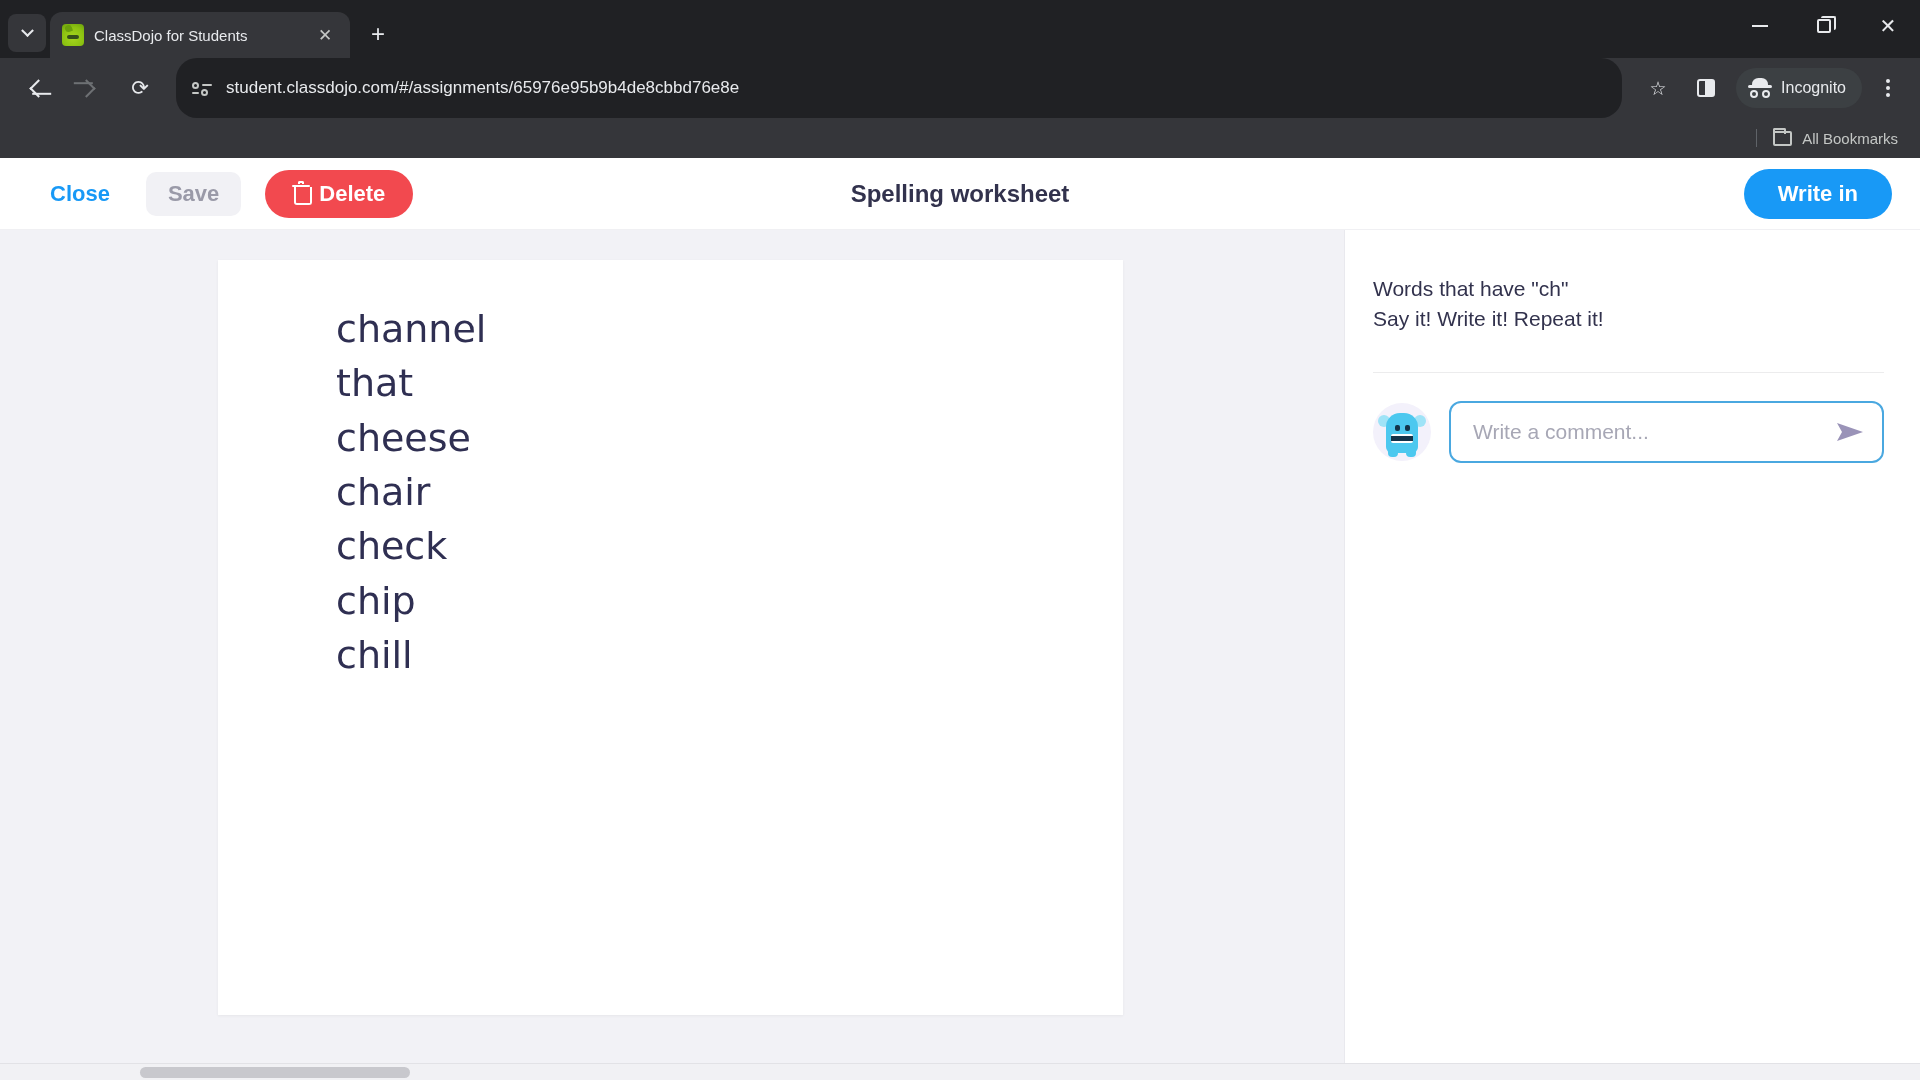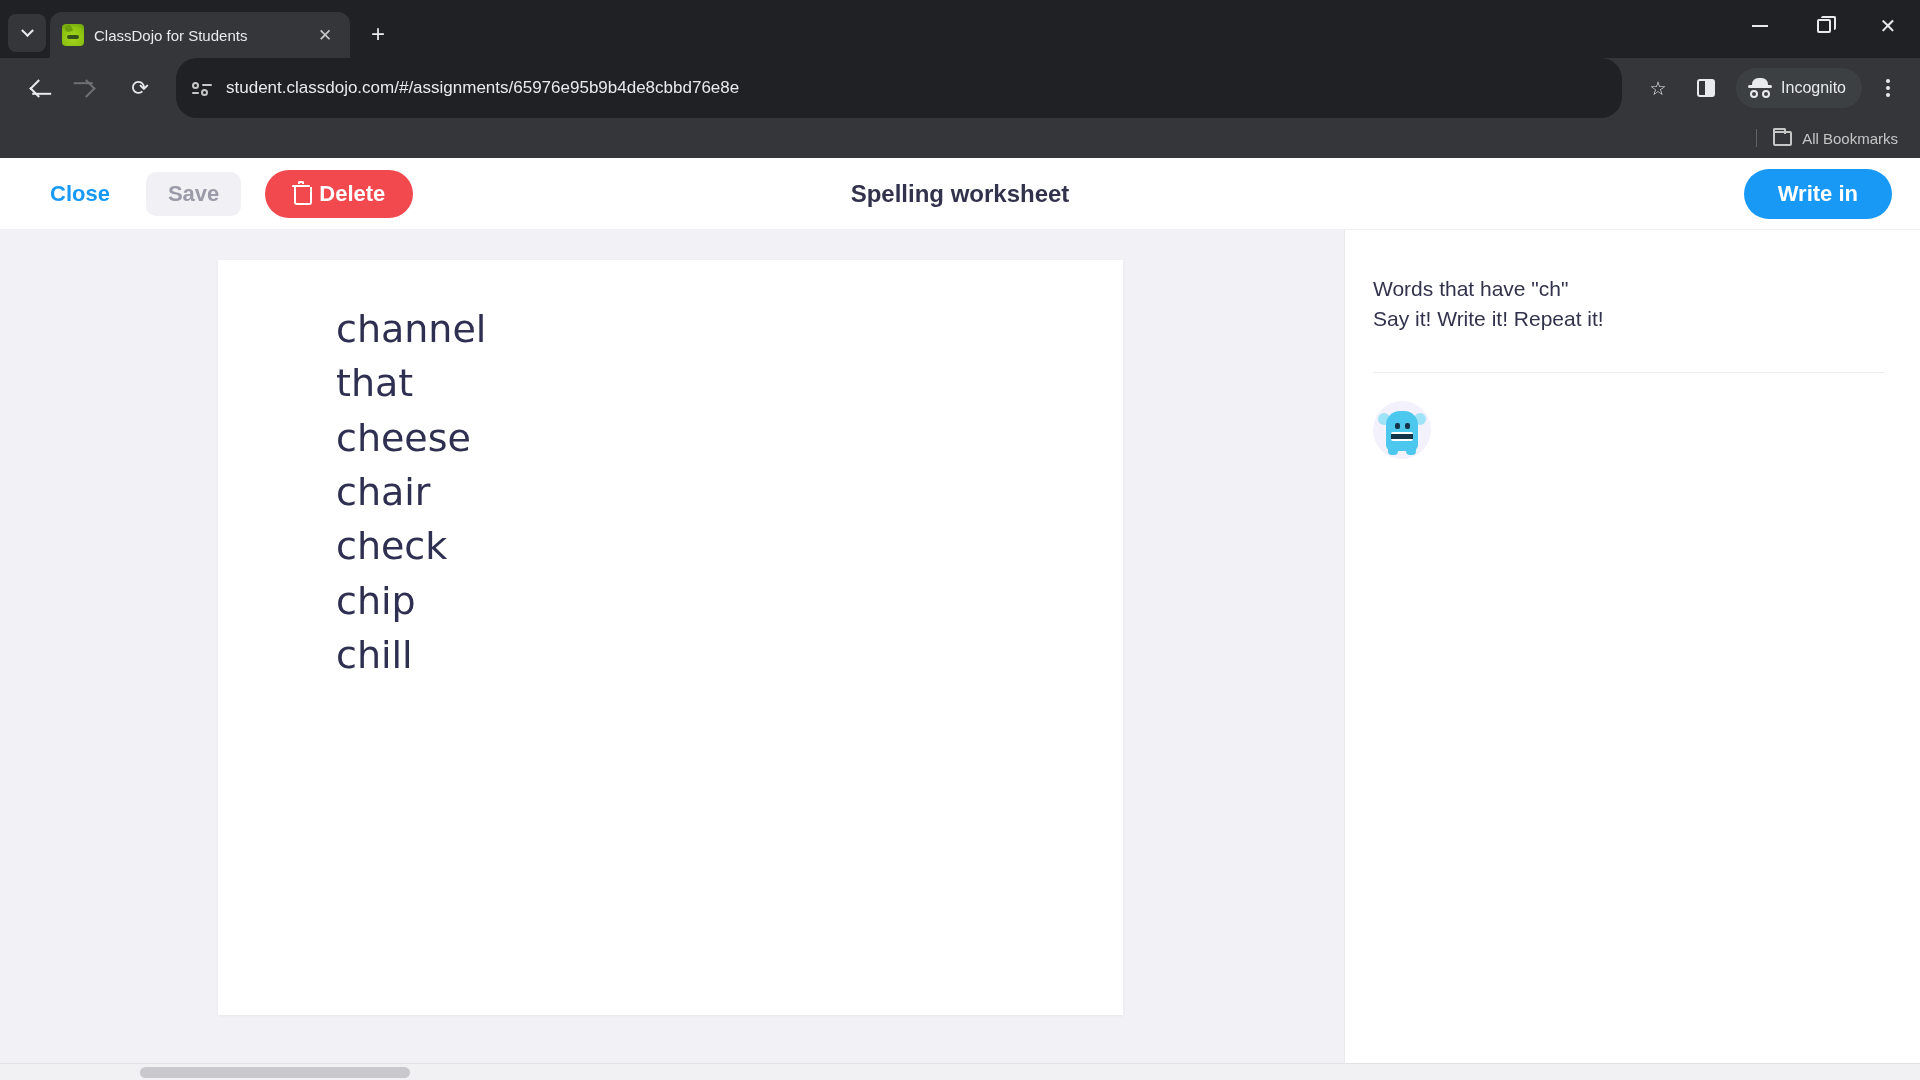--- a/index.html
+++ b/index.html
@@ -340,20 +340,26 @@
           <div class="avatar">
             <span class="ear l"></span>
               <span class="ear r"></span>
             <span class="body"></span>
             <span class="eye l"></span>
               <span class="eye r"></span>
             <span class="mouth"></span>
             <span class="foot l"></span>
               <span class="foot r"></span>
           </div>
+          <div class="comment-box">
+            <input class="comment-input" type="text" placeholder="Write a comment..." style="">
+            <svg class="send-arrow" viewBox="0 0 28 22">
+              <path d="M1 2 L27 11 L1 20 L6 11 Z" fill="#9a93b8"></path>
+            </svg>
+          </div>
         </div>
       </div>
 
     </div>
 
     <div class="hscrollbar">
       <div class="hthumb"></div>
     </div>
 
   </div>

